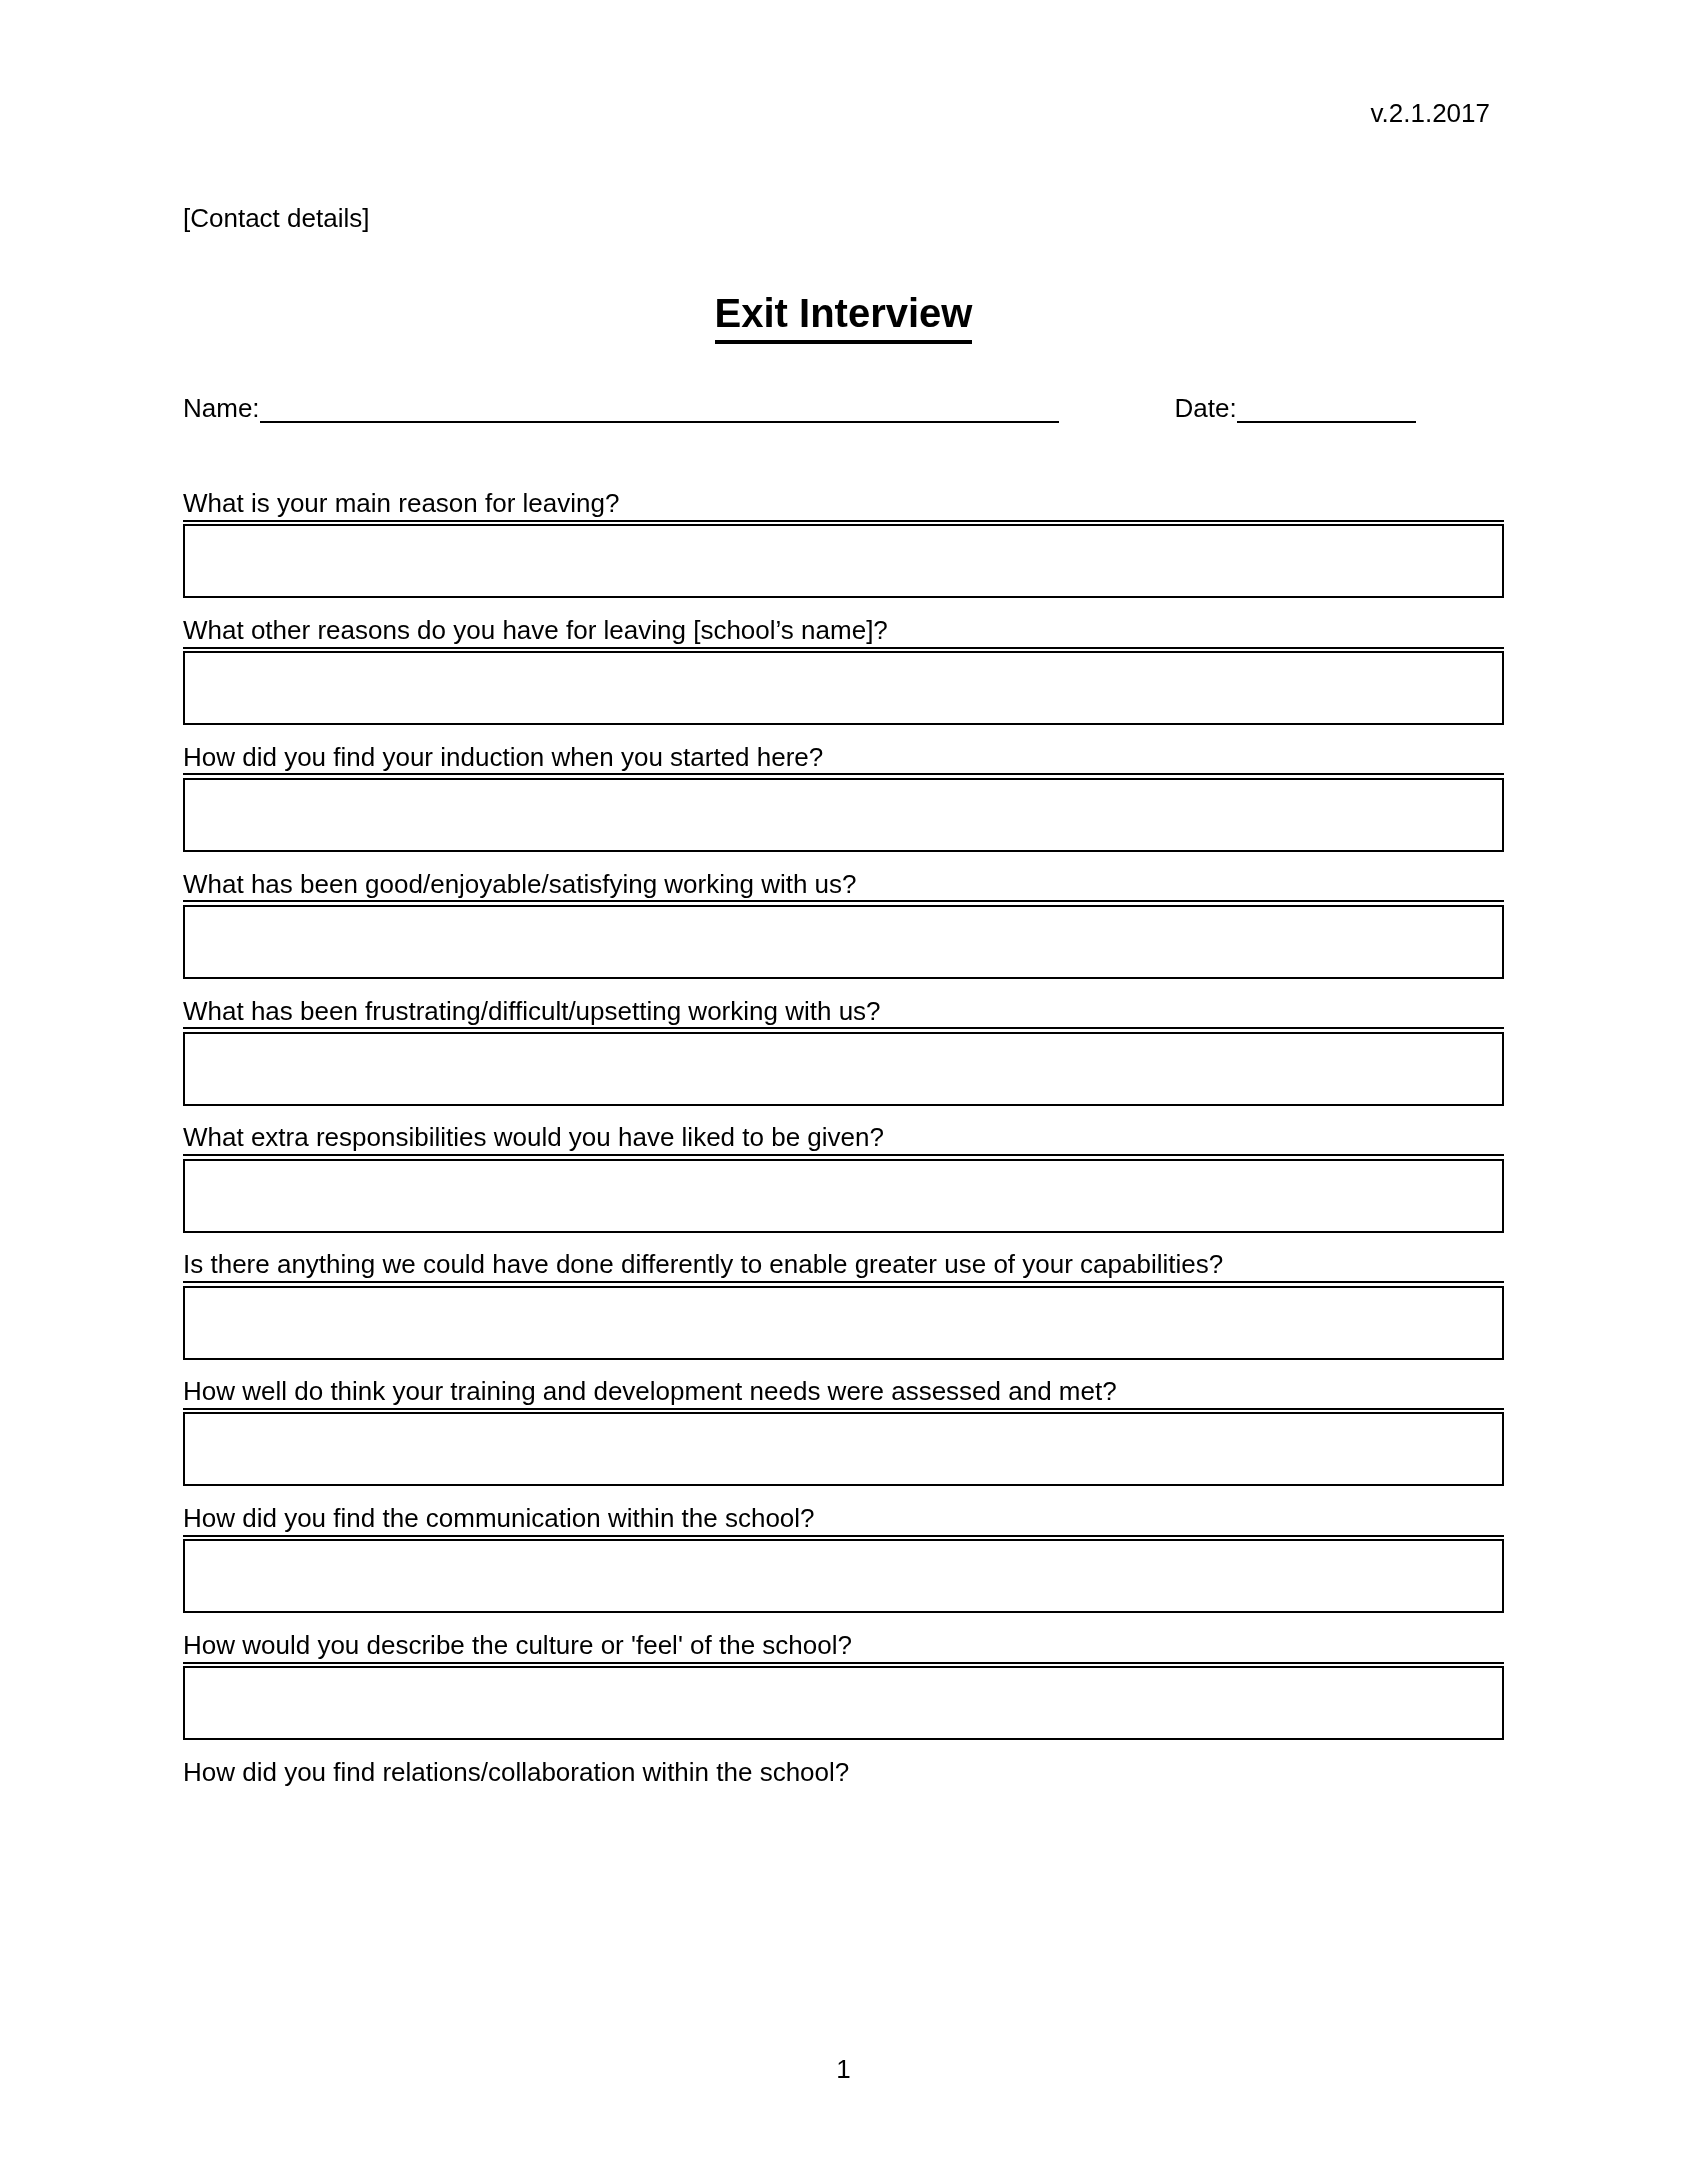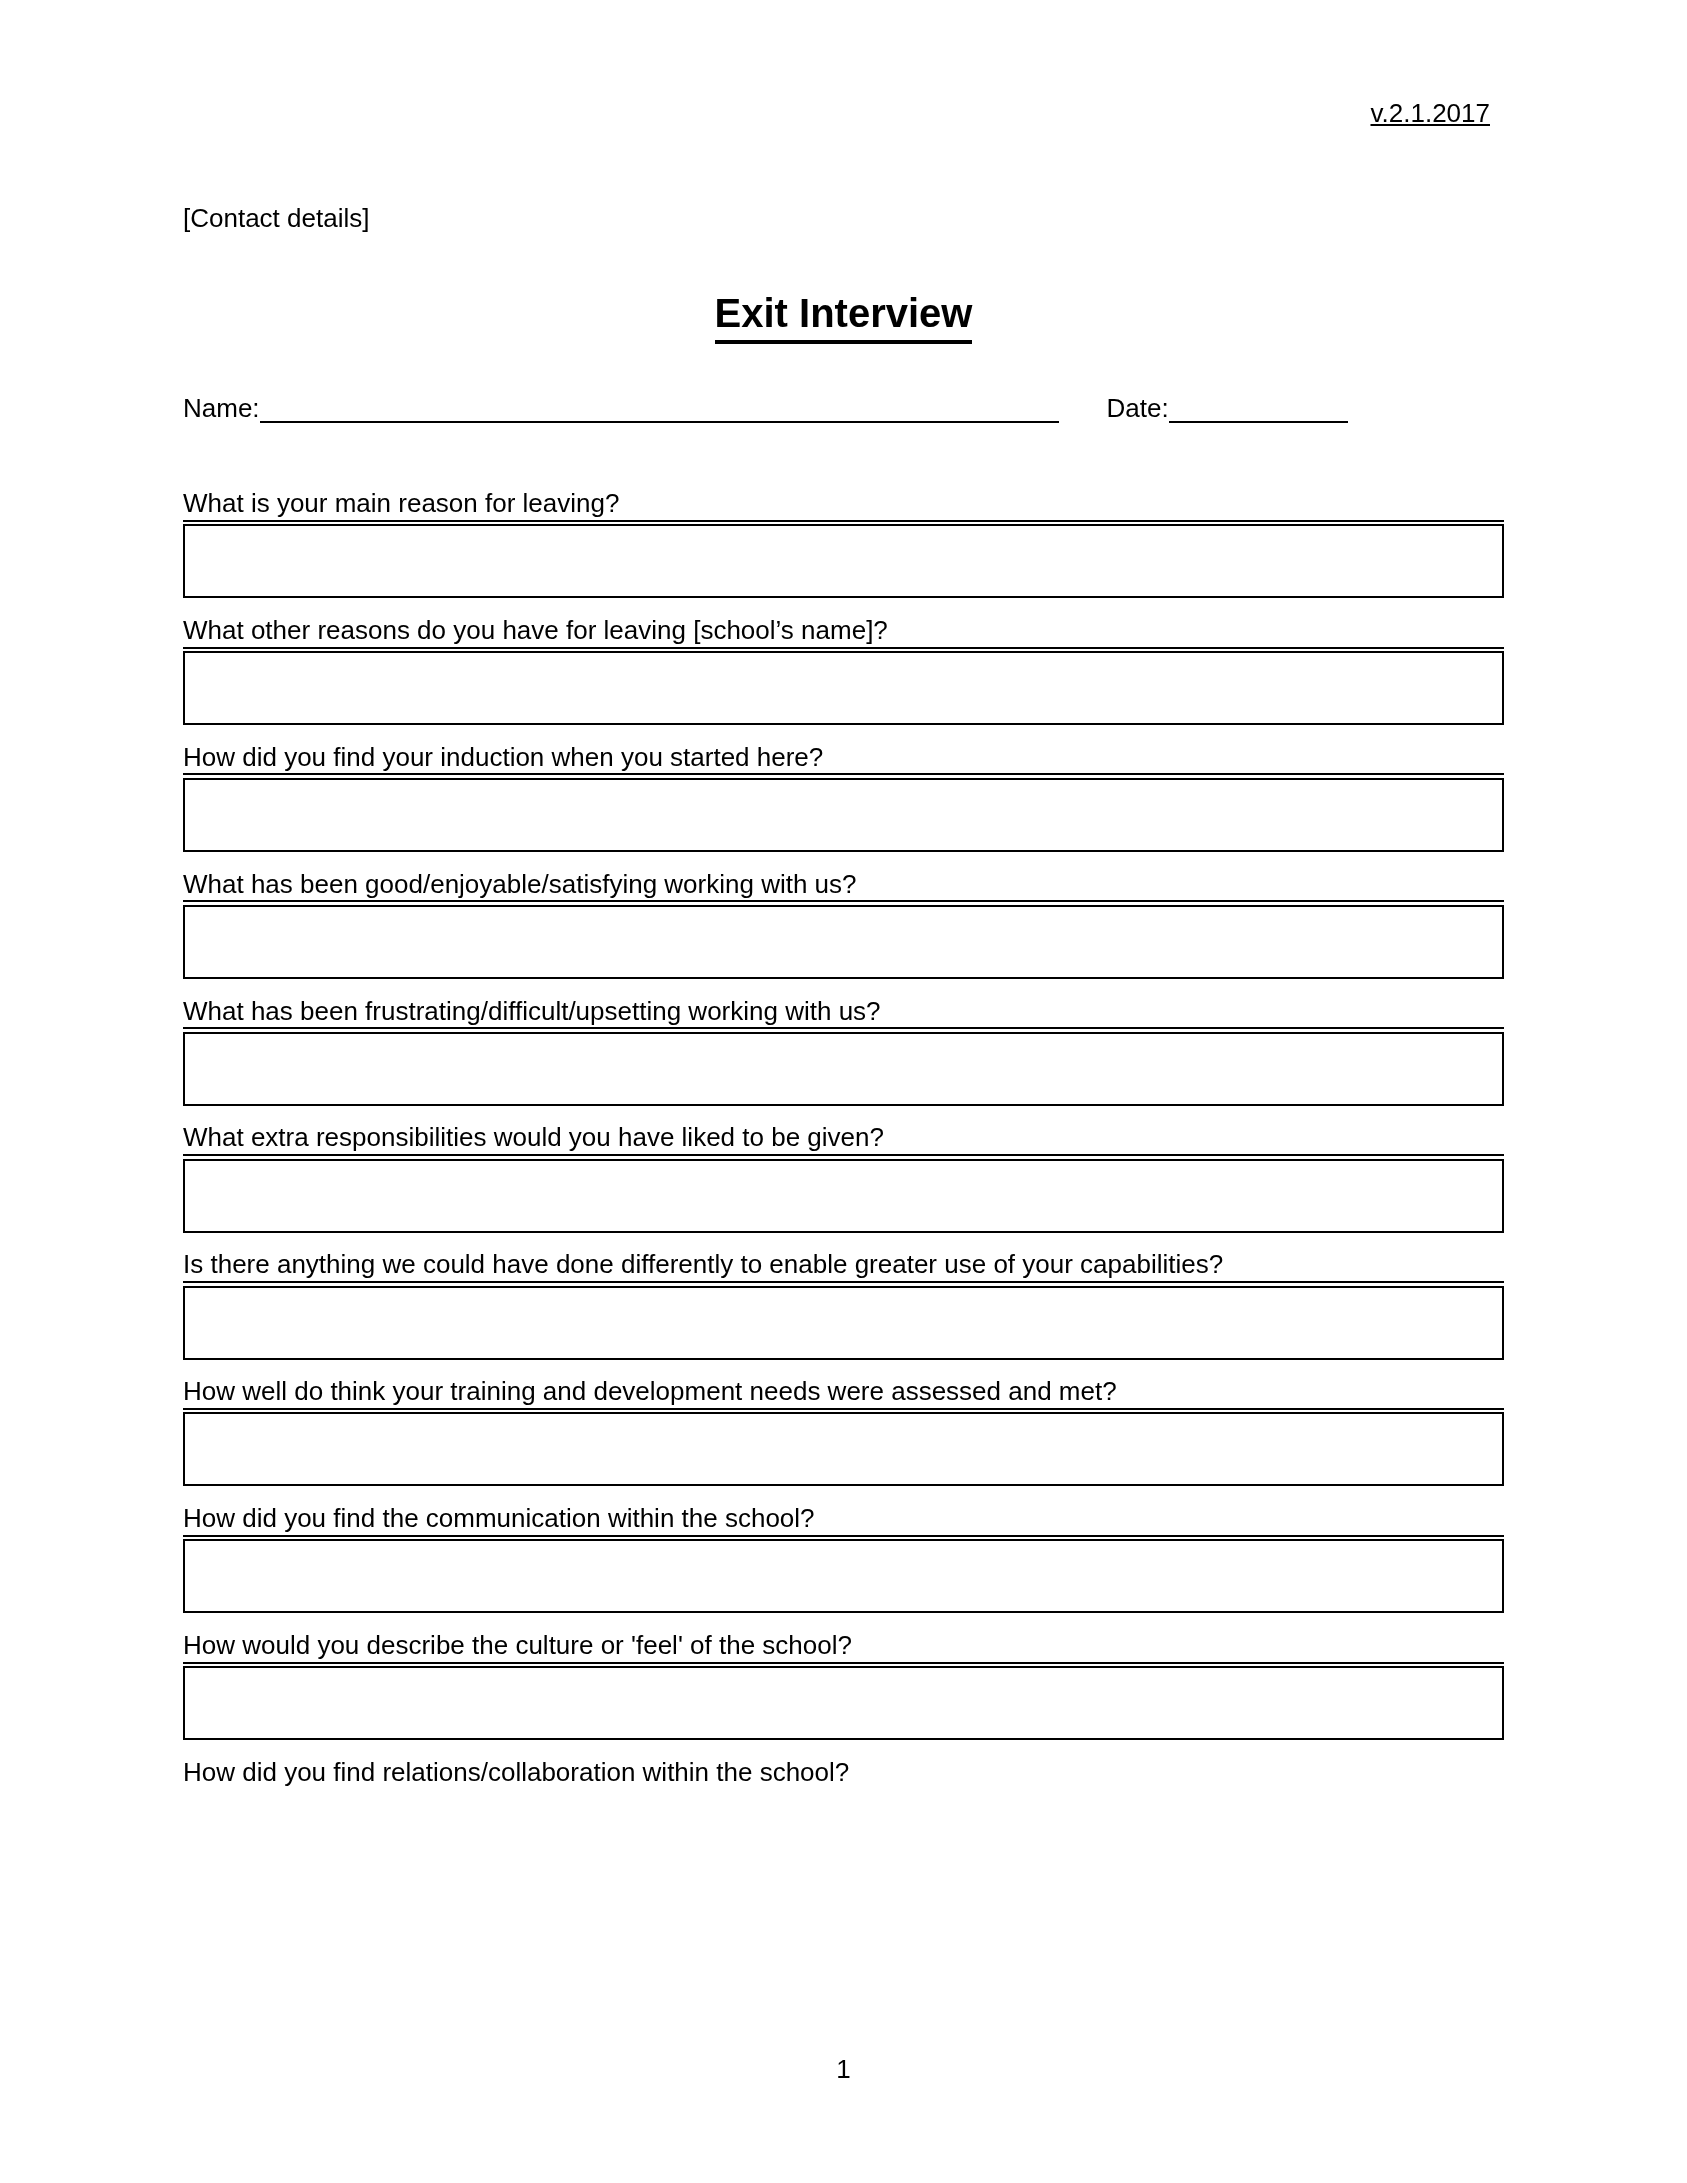--- a/index.html
+++ b/index.html
@@ -17,21 +17,20 @@
     font-family: "Liberation Sans", "DejaVu Sans", sans-serif;
     font-size: 26px;
     color: #000000;
     overflow: hidden;
   }
   .version {
     margin-top: 98px;
     margin-right: 14px;
     text-align: right;
     line-height: 31px;
-    text-decoration: underline;
   }
   .logo-block {
     margin-top: 72px;
     line-height: 35px;
   }
   .title-row {
     margin-top: 55px;
     text-align: center;
   }
   .title {
@@ -48,21 +47,21 @@
     align-items: flex-end;
     line-height: 29px;
     white-space: nowrap;
   }
   .fill-line {
     display: inline-block;
     height: 26px;
     border-bottom: 2.6px solid #000000;
   }
   .name-fill { width: 799px; }
-  .date-label { margin-left: 48px; }
+  .date-label { margin-left: 116px; }
   .date-fill { width: 179px; }
   .questions {
     margin-top: 65px;
   }
   .qa { margin-bottom: 16.6px; }
   .qa .q {
     line-height: 30px;
     padding-bottom: 1.7px;
     border-bottom: 2.6px solid #000000;
   }

